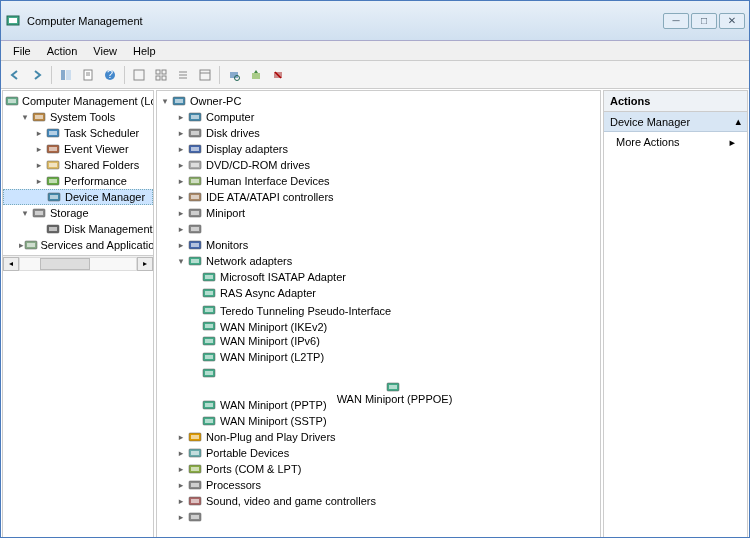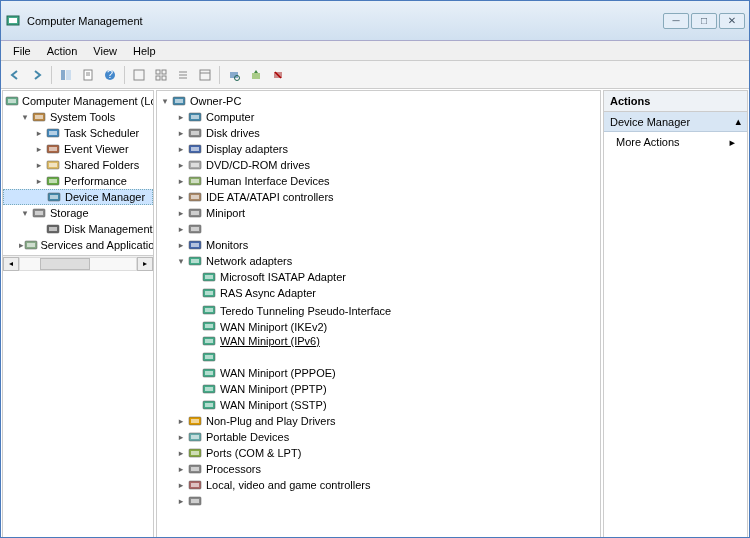--- a/index.html
+++ b/index.html
@@ -395,40 +395,50 @@
         <div class="trow" style="padding-left: 32px; align-items: flex-end;">
           <span class="expander"></span>
           <span class="ticon">
             <svg width="14" height="12">
               <rect x="1" y="2" width="12" height="8" rx="1" fill="#4a8" stroke="#555" stroke-width="0.5"></rect>
               <rect x="3" y="4" width="8" height="4" fill="#fff" opacity="0.6"></rect>
             </svg>
           </span>
           <span class="tlabel">WAN Miniport (IKEv2)</span>
         </div>
-        <div class="trow" style="padding-left: 32px; text-decoration: underline;">
+        <div class="trow" style="padding-left: 32px;">
           <span class="expander"></span>
           <span class="ticon">
             <svg width="14" height="12">
               <rect x="1" y="2" width="12" height="8" rx="1" fill="#4a8" stroke="#555" stroke-width="0.5"></rect>
               <rect x="3" y="4" width="8" height="4" fill="#fff" opacity="0.6"></rect>
             </svg>
           </span>
           <span class="tlabel">WAN Miniport (IPv6)</span>
         </div>
         <div class="trow" style="padding-left: 32px;">
           <span class="expander"></span>
           <span class="ticon">
             <svg width="14" height="12">
               <rect x="1" y="2" width="12" height="8" rx="1" fill="#4a8" stroke="#555" stroke-width="0.5"></rect>
               <rect x="3" y="4" width="8" height="4" fill="#fff" opacity="0.6"></rect>
             </svg>
           </span>
-        </div>
-        <div class="trow" style="padding-left: 32px;">
+          <span class="tlabel">WAN Miniport (L2TP)</span>
+        </div>
+        <div class="trow" style="padding-left: 32px;">
+          <span class="expander"></span>
+          <span class="ticon">
+            <svg width="14" height="12">
+              <rect x="1" y="2" width="12" height="8" rx="1" fill="#4a8" stroke="#555" stroke-width="0.5"></rect>
+              <rect x="3" y="4" width="8" height="4" fill="#fff" opacity="0.6"></rect>
+            </svg>
+          </span>
+        </div>
+        <div class="trow" style="padding-left: 32px; flex-direction: column;">
           <span class="expander"></span>
           <span class="ticon">
             <svg width="14" height="12">
               <rect x="1" y="2" width="12" height="8" rx="1" fill="#4a8" stroke="#555" stroke-width="0.5"></rect>
               <rect x="3" y="4" width="8" height="4" fill="#fff" opacity="0.6"></rect>
             </svg>
           </span>
           <span class="tlabel">WAN Miniport (PPPOE)</span>
         </div>
         <div class="trow" style="padding-left: 32px;">
@@ -492,21 +502,21 @@
           <span class="tlabel">Processors</span>
         </div>
         <div class="trow" style="padding-left: 18px;">
           <span class="expander">▸</span>
           <span class="ticon">
             <svg width="14" height="12">
               <rect x="1" y="2" width="12" height="8" rx="1" fill="#a66" stroke="#555" stroke-width="0.5"></rect>
               <rect x="3" y="4" width="8" height="4" fill="#fff" opacity="0.6"></rect>
             </svg>
           </span>
-          <span class="tlabel">Local, video and game controllers</span>
+          <span class="tlabel">Sound, video and game controllers</span>
         </div>
         <div class="trow" style="padding-left: 18px;">
           <span class="expander">▸</span>
           <span class="ticon">
             <svg width="14" height="12">
               <rect x="1" y="2" width="12" height="8" rx="1" fill="#888" stroke="#555" stroke-width="0.5"></rect>
               <rect x="3" y="4" width="8" height="4" fill="#fff" opacity="0.6"></rect>
             </svg>
           </span>
         </div>

